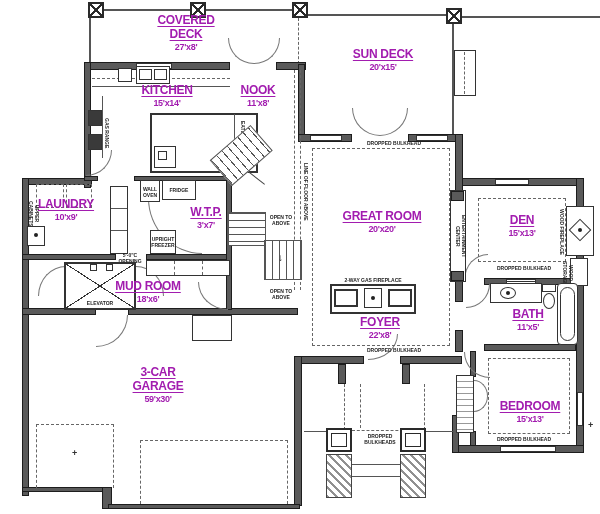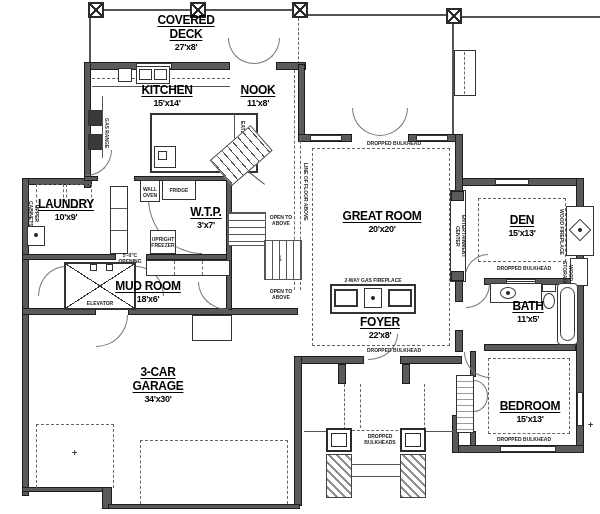--- a/index.html
+++ b/index.html
@@ -22,21 +22,21 @@
 .arc.tr{border-radius:0 100% 0 0;border-left:0;border-bottom:0}
 .arc.bl{border-radius:0 0 0 100%;border-right:0;border-top:0}
 .arc.br{border-radius:0 0 100% 0;border-left:0;border-top:0}
 .win{position:absolute;border:1px solid #333;background:linear-gradient(to bottom,#fff 40%,#333 40%,#333 60%,#fff 60%)}
 .win.v{background:linear-gradient(to right,#fff 40%,#333 40%,#333 60%,#fff 60%)}
 .hatch{position:absolute;border:1px solid #444;background:repeating-linear-gradient(45deg,#909090 0 2px,#fff 2px 6px)}
 .stairs{position:absolute;border:1px solid #555;background-color:#fff}
 .stairs.h{background-image:repeating-linear-gradient(to bottom,#555 0 1px,transparent 1px 7px)}
 .stairs.v{background-image:repeating-linear-gradient(to right,#555 0 1px,transparent 1px 7px)}
 .diagline{position:absolute;height:1px;background:#444;transform-origin:left top}
-.lbl{position:absolute;text-align:center;font-weight:bold;line-height:1.15;letter-spacing:-0.3px;color:#000000}
+.lbl{position:absolute;text-align:center;font-weight:bold;line-height:1.15;letter-spacing:-0.3px;color:#a21caf}
 .lbl .nm{font-size:12px;text-decoration:underline;text-underline-offset:2px}
 .lbl .dm{font-size:9px}
 .tiny{position:absolute;font-weight:bold;font-size:5px;line-height:1.2;text-align:center;color:#222}
 .vtiny{position:absolute;font-weight:bold;font-size:5px;writing-mode:vertical-rl;color:#222;text-align:center}
 .dot{position:absolute;width:4px;height:4px;border-radius:50%;background:#222}
 .glyph{position:absolute;font-weight:bold;color:#333}
 </style>
 </head>
 <body>
 
@@ -226,20 +226,24 @@
   <div class="ln" style="left:304px;top:431px;width:22px;height:1px"></div>
   <div class="ln" style="left:426px;top:431px;width:28px;height:1px"></div>
 
   <div class="glyph" style="left:72px;top:448px;font-size:9px">+</div>
   <div class="glyph" style="left:588px;top:420px;font-size:9px">+</div>
 
   <div class="lbl" style="left:148px;top:14px;width:76px">
     <div class="nm">COVERED DECK</div>
     <div class="dm">27'x8'</div>
   </div>
+  <div class="lbl" style="left:338px;top:48px;width:90px">
+    <div class="nm">SUN DECK</div>
+    <div class="dm">20'x15'</div>
+  </div>
   <div class="lbl" style="left:122px;top:84px;width:90px">
     <div class="nm">KITCHEN</div>
     <div class="dm">15'x14'</div>
   </div>
   <div class="lbl" style="left:220px;top:84px;width:76px">
     <div class="nm">NOOK</div>
     <div class="dm">11'x8'</div>
   </div>
   <div class="lbl" style="left:330px;top:210px;width:104px">
     <div class="nm">GREAT ROOM</div>
@@ -258,26 +262,26 @@
     <div class="dm">3'x7'</div>
   </div>
   <div class="lbl" style="left:103px;top:280px;width:90px">
     <div class="nm">MUD ROOM</div>
     <div class="dm">18'x6'</div>
   </div>
   <div class="lbl" style="left:348px;top:316px;width:64px">
     <div class="nm">FOYER</div>
     <div class="dm">22'x8'</div>
   </div>
-  <div class="lbl" style="left:505px;top:300px;width:46px">
+  <div class="lbl" style="left:505px;top:308px;width:46px">
     <div class="nm">BATH</div>
     <div class="dm">11'x5'</div>
   </div>
   <div class="lbl" style="left:488px;top:400px;width:84px">
     <div class="nm">BEDROOM</div>
     <div class="dm">15'x13'</div>
   </div>
   <div class="lbl" style="left:126px;top:366px;width:64px">
     <div class="nm">3-CAR GARAGE</div>
-    <div class="dm">34'x30'</div>
+    <div class="dm">59'x30'</div>
   </div>
 
 </div>
 
 </body></html>

